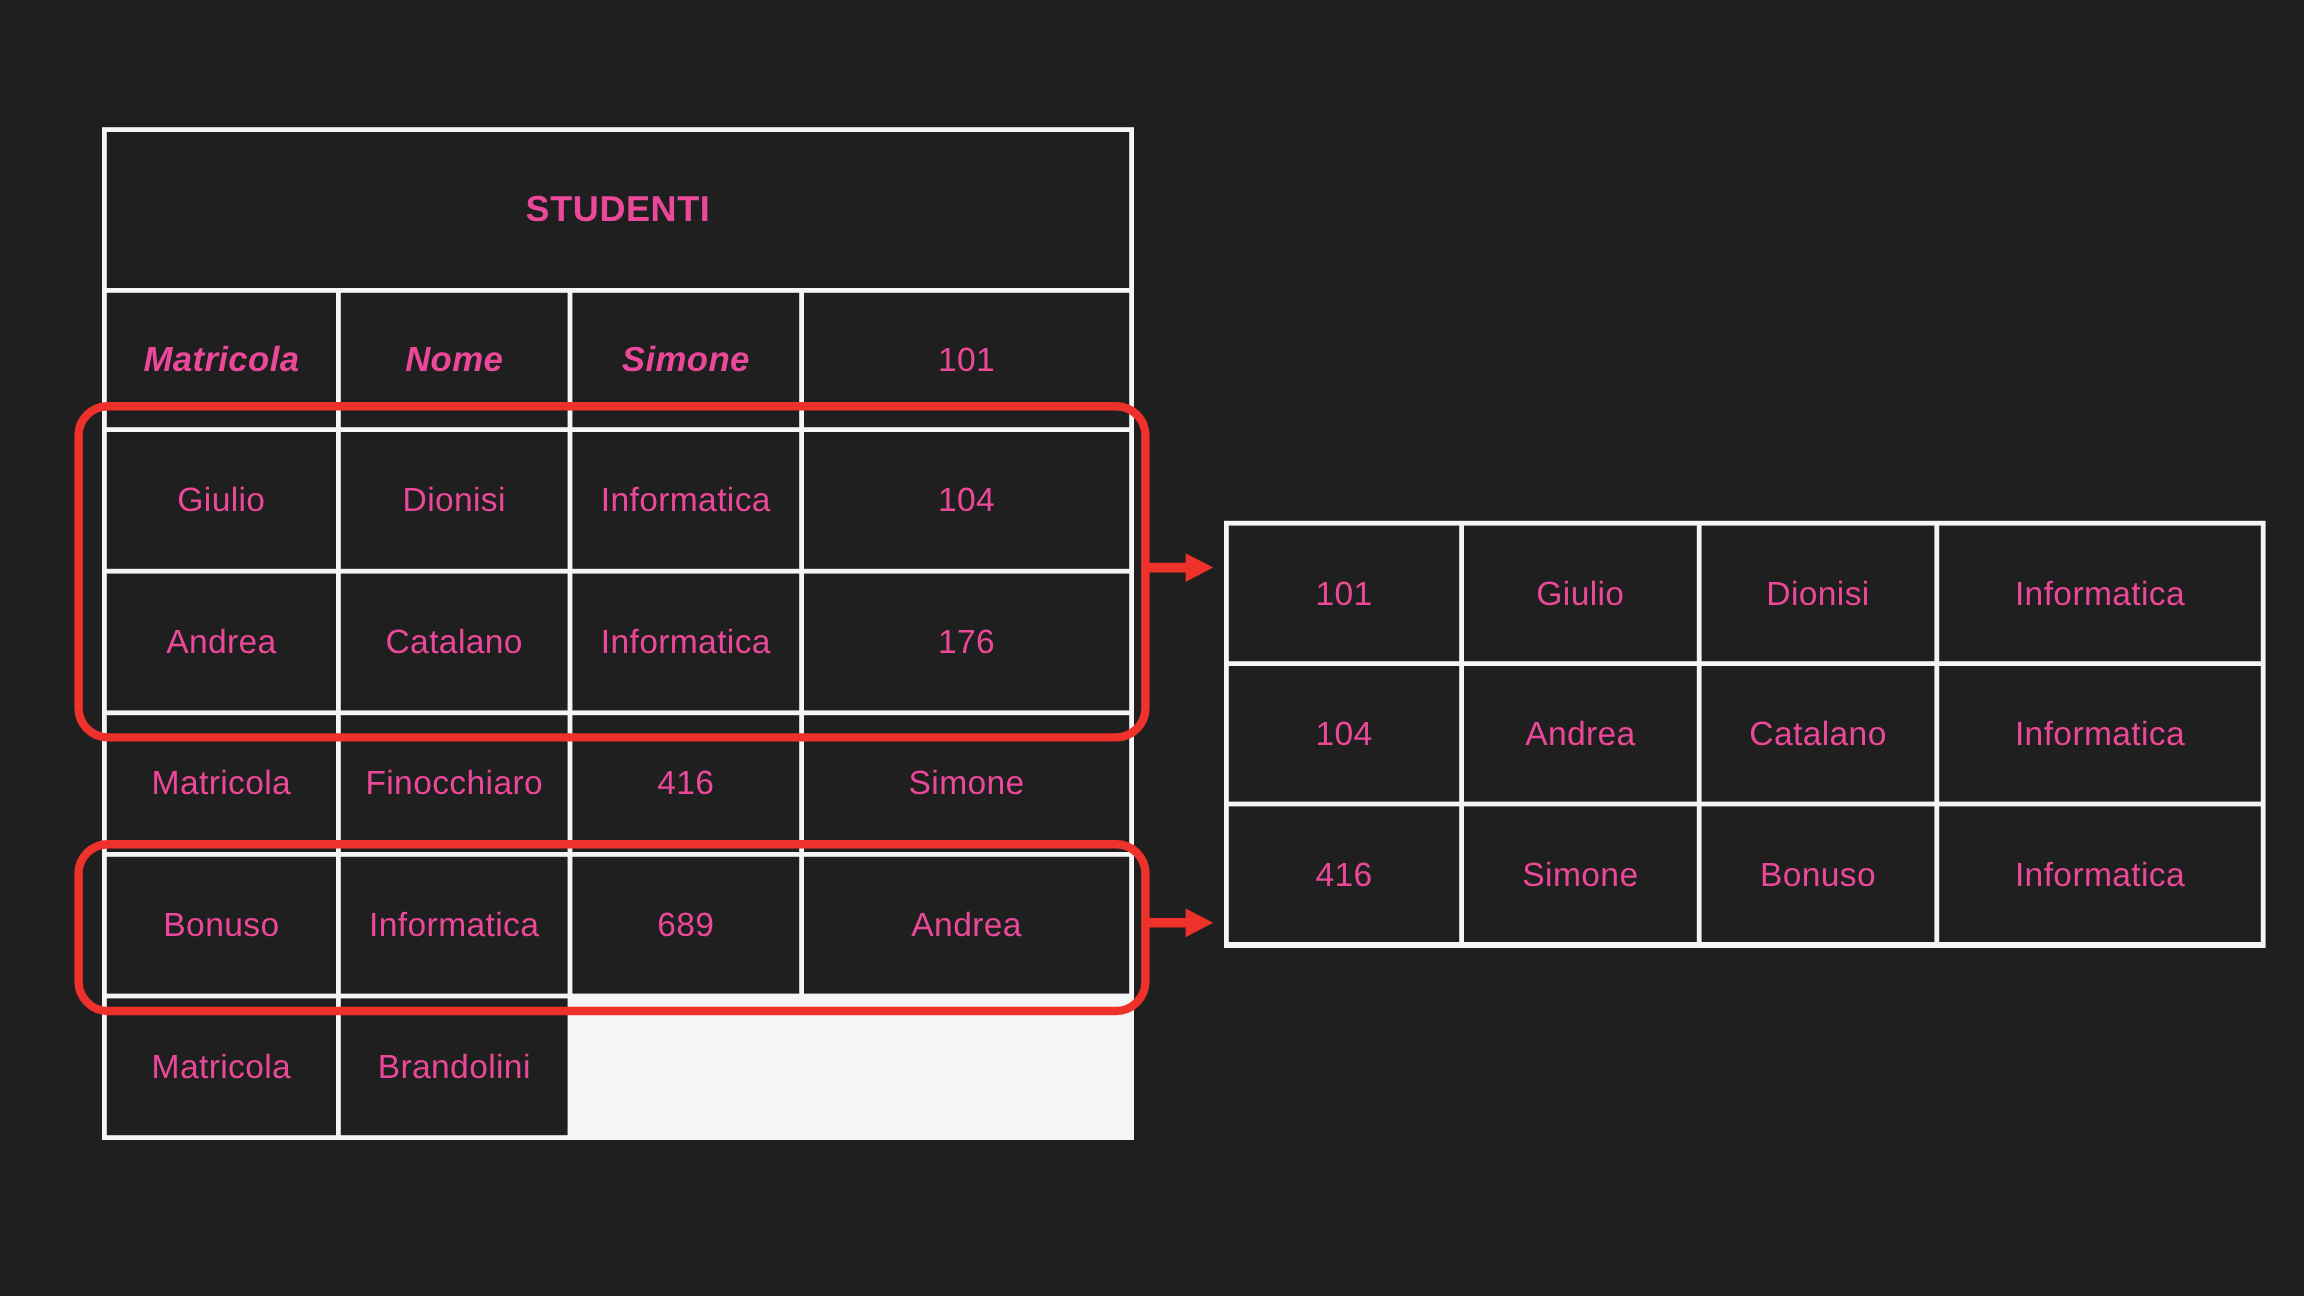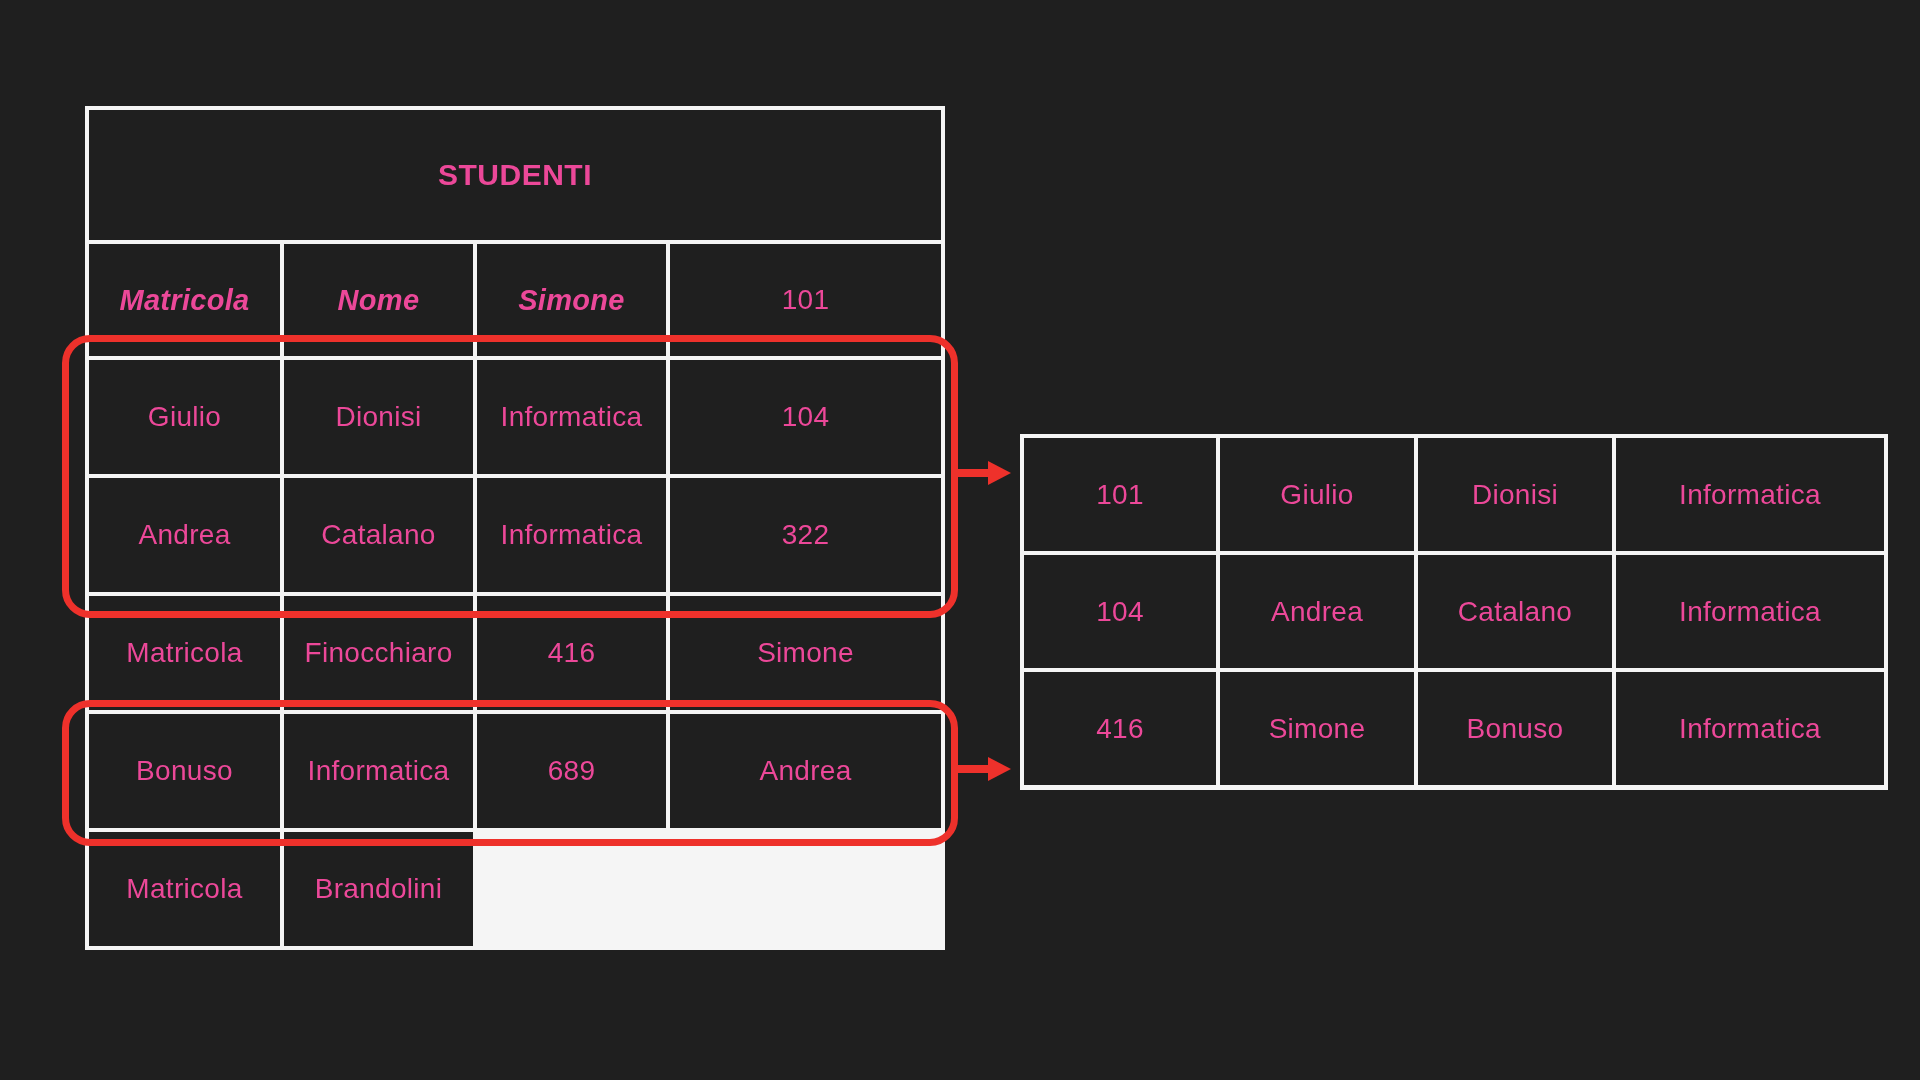--- a/index.html
+++ b/index.html
@@ -101,21 +101,21 @@
     <div class="cell">101</div>
     <div class="cell">Giulio</div>
     <div class="cell">Dionisi</div>
     <div class="cell">Informatica</div>
 
     <div class="cell">104</div>
     <div class="cell">Andrea</div>
     <div class="cell">Catalano</div>
     <div class="cell">Informatica</div>
 
-    <div class="cell">322</div>
+    <div class="cell">176</div>
     <div class="cell">Matricola</div>
     <div class="cell">Finocchiaro</div>
 
     <div class="cell">416</div>
     <div class="cell">Simone</div>
     <div class="cell">Bonuso</div>
     <div class="cell">Informatica</div>
 
     <div class="cell">689</div>
     <div class="cell">Andrea</div>

